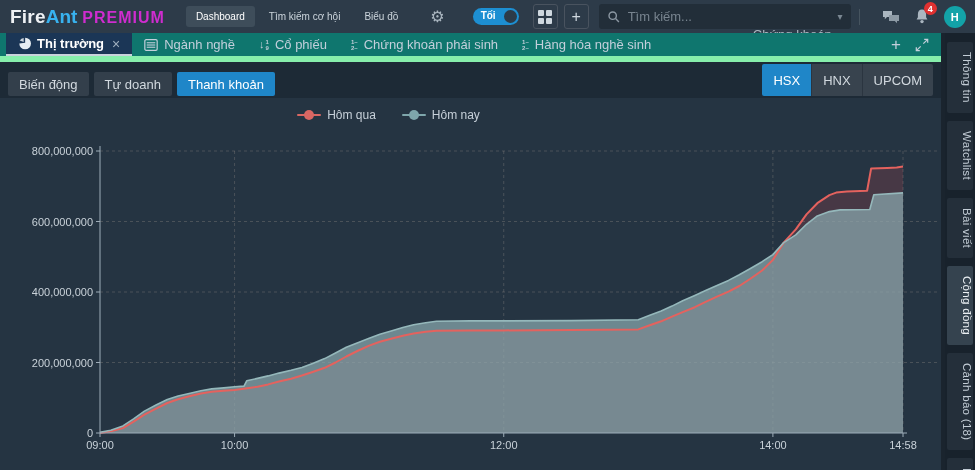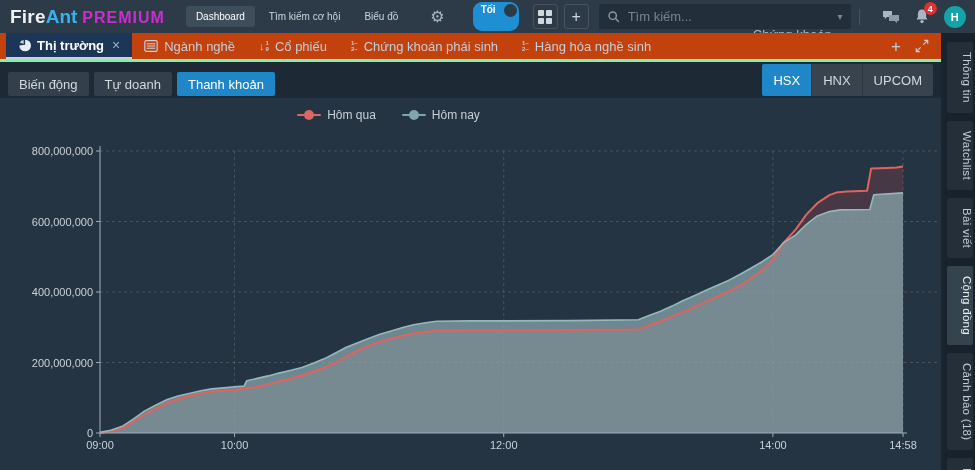--- a/index.html
+++ b/index.html
@@ -11,21 +11,21 @@
   .topbar { position:absolute; top:0; left:0; width:975px; height:33px;
             background:#2d3b49; display:flex; align-items:center; padding:0 10px; }
   .logo { display:flex; align-items:baseline; margin-right:19px; white-space:nowrap; }
   .logo .fire { font-size:19px; font-weight:bold; color:#eef1f4; letter-spacing:.2px; }
   .logo .ant  { font-size:19px; font-weight:bold; color:#38b2ef; }
   .logo .premium { font-size:16px; font-weight:bold; color:#cf2ccf; margin-left:5px; letter-spacing:1px; }
   .nav-item { font-size:10px; color:#ccd5dc; padding:5px 10px; margin:0 2px; border-radius:3px; cursor:pointer; white-space:nowrap; }
   .nav-item.active { background:#3e4d5a; color:#fff; }
   .tb-div { width:1px; height:16px; background:#46545f; margin:0 8px; }
   .gear { font-size:16px; color:#a9b5bf; cursor:pointer; padding:0 4px; }
-  .toggle { width:46px; height:29px; background:#1d8fd2; border-radius:9px; position:relative;
+  .toggle { width:46px; height:17px; background:#1d8fd2; border-radius:9px; position:relative;
             margin:12px 8px; cursor:pointer; flex:none; }
   .toggle .tlabel { position:absolute; left:8px; top:2px; font-size:10px; color:#fff; font-weight:bold; }
   .toggle .knob { position:absolute; right:2px; top:2px; width:13px; height:13px; border-radius:50%; background:#2c3b49; }
   .sq-btn { width:25px; height:25px; border:1px solid #49535f; border-radius:3px; margin-left:6px;
             display:flex; align-items:center; justify-content:center; cursor:pointer; flex:none; }
   .grid-ic { display:grid; grid-template-columns:6px 6px; grid-template-rows:6px 6px; gap:2px; }
   .grid-ic i { background:#cfd8df; border-radius:1px; }
   .plus-glyph { font-size:16px; color:#cfd8df; line-height:1; }
   .search { width:252px; height:25px; background:#222e39; border-radius:3px; margin-left:10px;
             display:flex; align-items:center; padding:0 8px; flex:none; }
@@ -36,22 +36,22 @@
   .search .caret { font-size:10px; color:#7a8792; margin-left:6px; cursor:pointer; }
   .right-cluster { margin-left:auto; display:flex; align-items:center; }
   .icon-btn { position:relative; margin-left:14px; cursor:pointer; display:flex; align-items:center; }
   .badge { position:absolute; top:-6px; right:-7px; min-width:13px; height:13px; background:#e03131;
            border-radius:7px; color:#fff; font-size:9px; font-weight:bold; display:flex;
            align-items:center; justify-content:center; padding:0 3px; }
   .avatar { width:22px; height:22px; border-radius:50%; background:#13a3a8; color:#fff; font-size:11px;
             font-weight:bold; display:flex; align-items:center; justify-content:center; margin-left:14px; cursor:pointer; }
 
   
-  .tabbar { position:absolute; top:33px; left:0; width:941px; height:29px; background:#c2410c;
-            display:flex; align-items:stretch; padding-left:6px; border-bottom:3px solid #86efac; }
+  .tabbar { position:absolute; top:33px; left:0; width:941px; height:29px; background:#0f766e;
+            display:flex; align-items:stretch; padding-left:6px; border-bottom:6px solid #86efac; }
   .tab { display:flex; align-items:center; gap:6px; padding:0 12px; font-size:13px; color:#c3cfdb;
          cursor:pointer; white-space:nowrap; }
   .tab.active { color:#fff; font-weight:bold; border-bottom:2px solid #c9d3dc; background:#1b3656; }
   .tab .close { color:#9fb0bf; font-size:14px; margin-left:2px; font-weight:normal; cursor:pointer; }
   .tab-ic { display:flex; align-items:center; color:#c3cfdb; }
   .sort-ic { display:flex; align-items:center; gap:1px; }
   .sort-ic .arr { font-size:11px; line-height:1; }
   .sort-ic .nums, .numlist-ic { display:flex; flex-direction:column; font-size:6px; line-height:6px; font-weight:bold; }
   .numlist-ic span { white-space:nowrap; }
   .tabbar-right { margin-left:auto; display:flex; align-items:center; gap:14px; padding-right:12px; }

